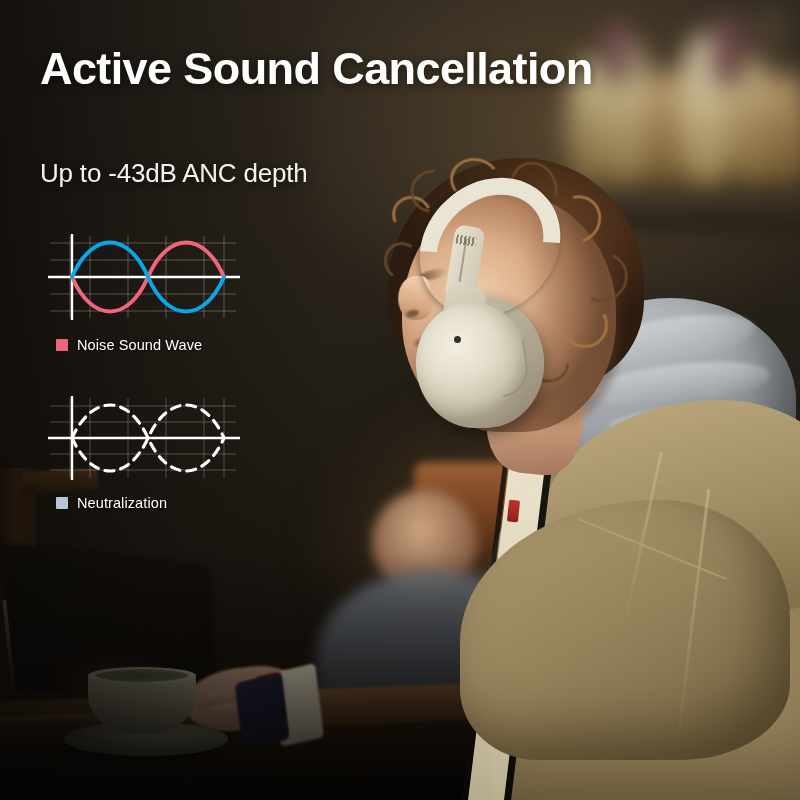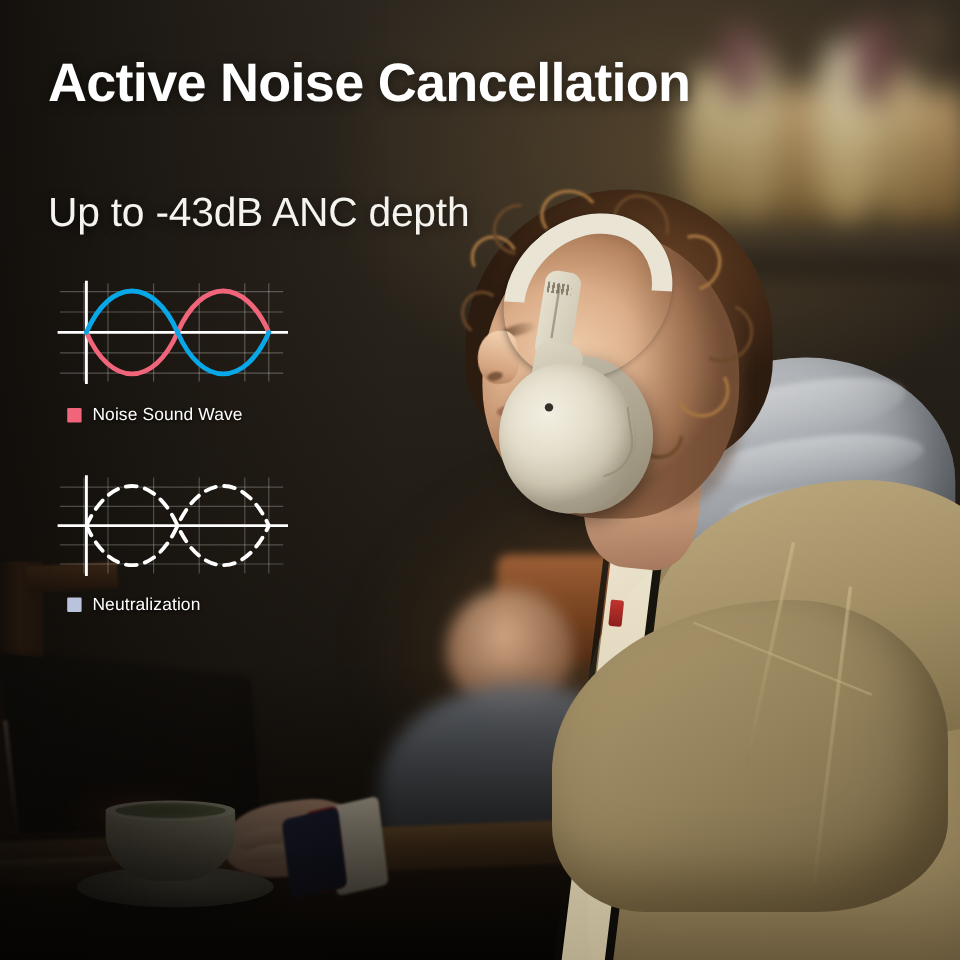--- a/index.html
+++ b/index.html
@@ -372,21 +372,21 @@
   .headline {
     position: absolute; left: 40px; top: 42px; width: 620px;
     color: #ffffff;
     font-size: 45px; font-weight: 700; line-height: 1.22;
     letter-spacing: -0.6px;
     text-shadow: 0 2px 10px rgba(0,0,0,.55);
   }
   .subhead {
     position: absolute; left: 40px; top: 158px;
     color: #f5f3ee;
-    font-size: 34px; font-weight: 400; letter-spacing: -0.2px;
+    font-size: 26px; font-weight: 400; letter-spacing: -0.2px;
     text-shadow: 0 2px 9px rgba(0,0,0,.6);
   }
 </style>
 </head>
 <body>
 
 <div class="stage">
 
   <div class="photo">
     <div class="bg-base"></div>
@@ -541,17 +541,17 @@
       <path d="M32,46 C52,90 88,90 108,46 C128,2 164,2 184,46" fill="none" stroke="#ffffff" stroke-width="3.2" stroke-linecap="round" stroke-dasharray="9 7"></path>
     </svg>
 
     <div class="legend-row" style="margin-left:16px;">
       <span class="legend-swatch" style="background:#b9c4dc;"></span>
       <span class="legend-label">Neutralization</span>
     </div>
   </div>
 
   <div class="headline">
-    <div>Active Noise Cancellation</div>
+    <div>Active Sound Cancellation</div>
   </div>
   <div class="subhead">Up to -43dB ANC depth</div>
 
 </div>
 
 </body></html>

